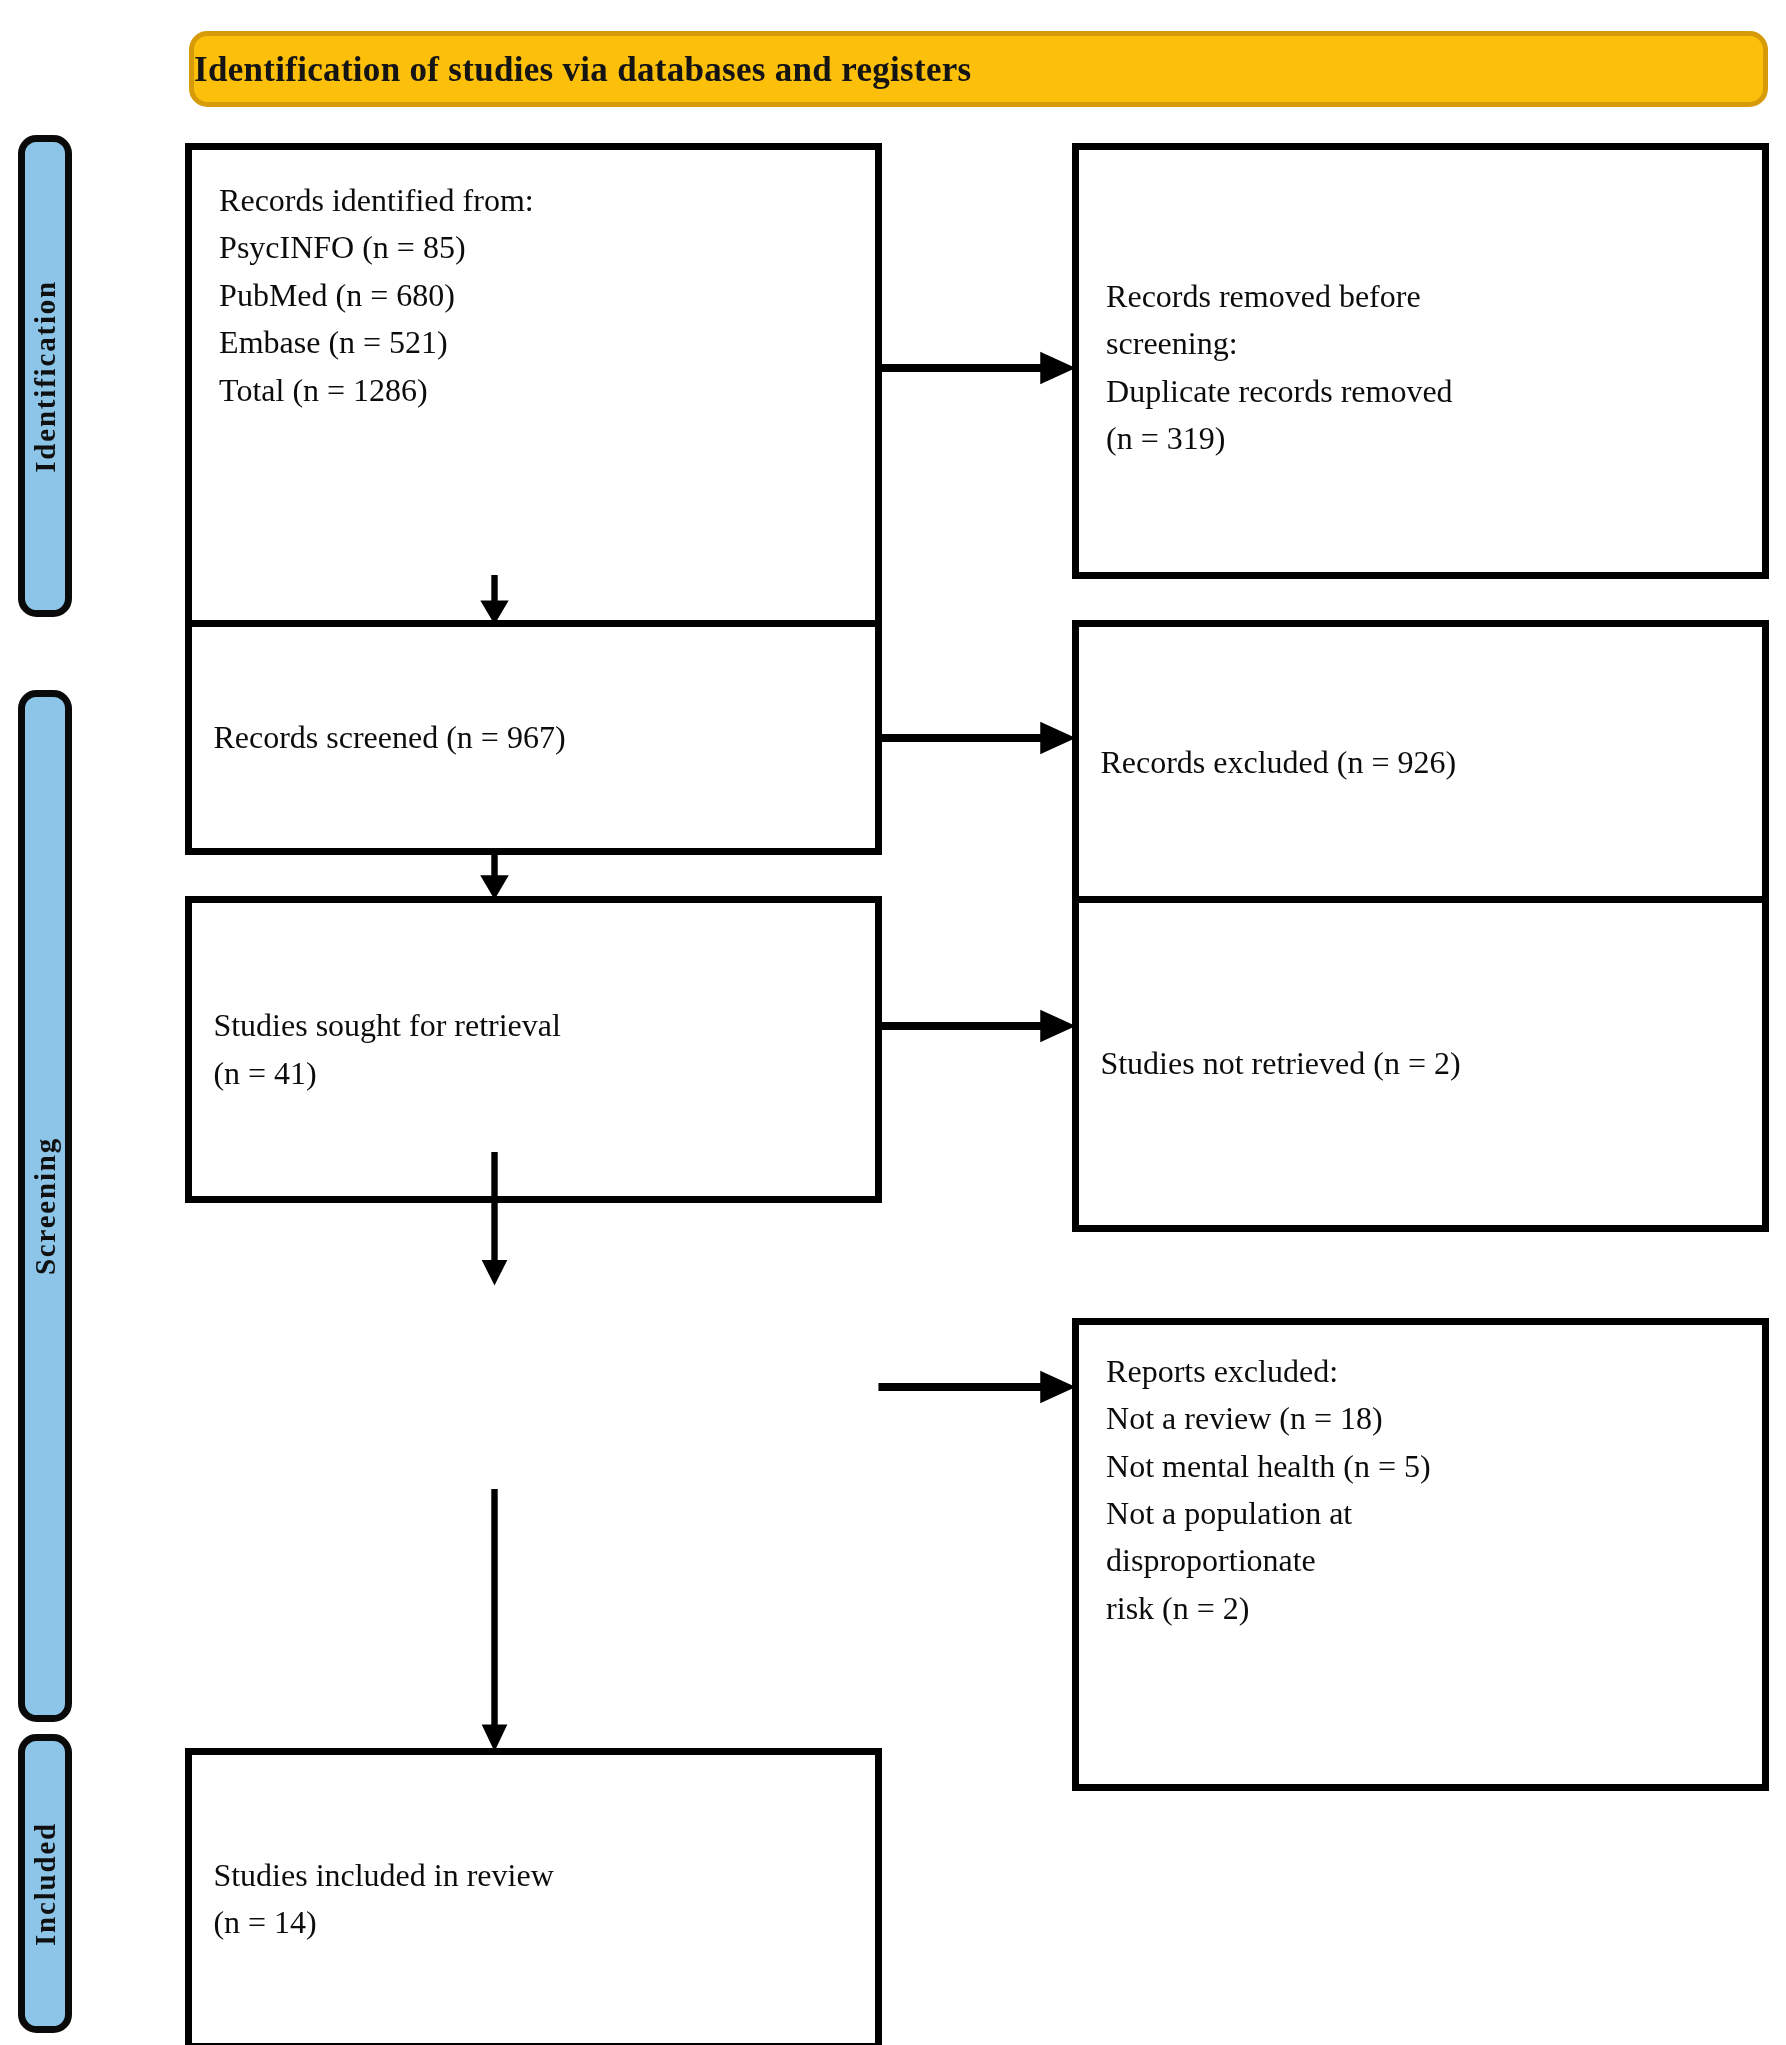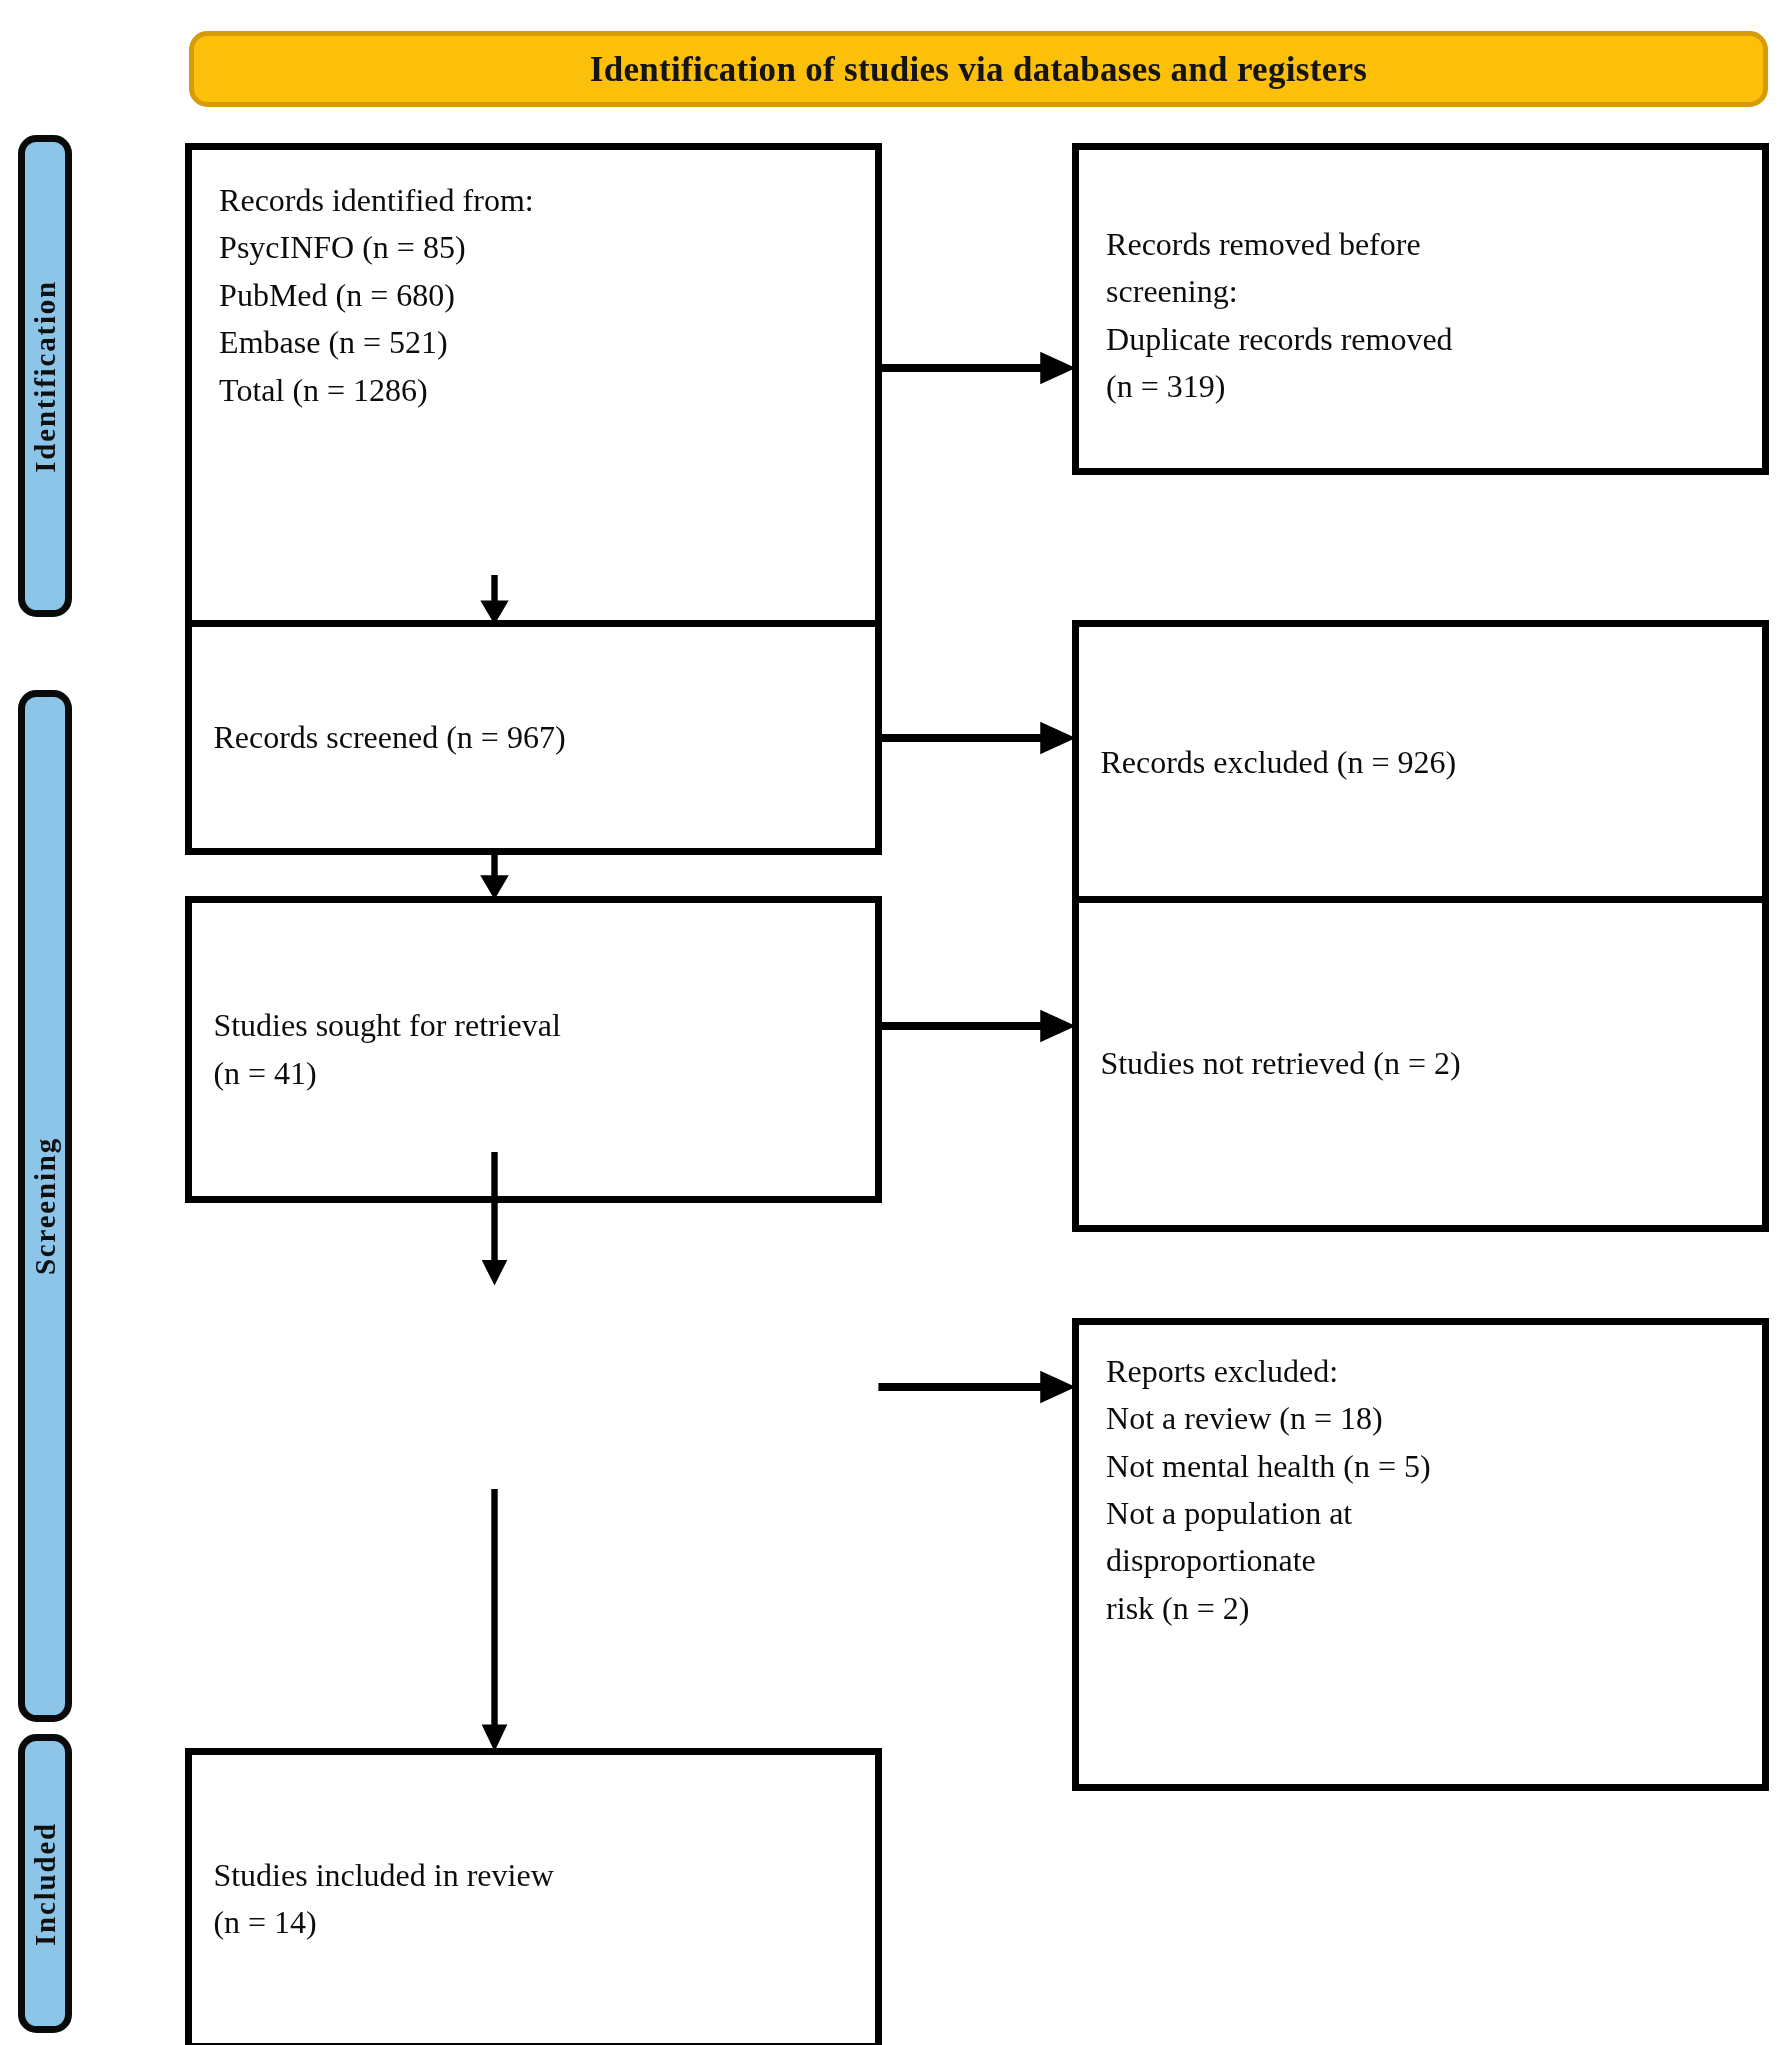--- a/index.html
+++ b/index.html
@@ -12,21 +12,21 @@
   #stage{position:absolute;inset:0;width:1787px;height:2046px;}
 
   
   .banner{
     position:absolute;
     left:189px;top:31px;width:1579px;height:76px;
     background:#FCC00A;
     border:5px solid #D79B0A;
     border-radius:18.5px;
     box-sizing:border-box;
-    display:flex;align-items:center;justify-content:center;
+    display:flex;align-items:center;
   }
   .banner-title{
     font-weight:bold;
     font-size:35px;
     color:#141414;
     letter-spacing:0.3px;
     line-height:1;
     white-space:nowrap;
   }
 
@@ -71,21 +71,21 @@
   .box.pad-top{display:flex;align-items:flex-start;}
 
   
   #box-identified      {left:185px; top:143px;  width:697px; height:556px;}
   #box-screened        {left:185px; top:620px;  width:697px; height:235px;}
   #box-sought          {left:185px; top:896px; width:697px; height:307px;}
   #box-assessed        {left:185px; top:1282px; width:697px; height:211px;}
   #box-included        {left:185px; top:1748px; width:697px; height:302px;}
 
   
-  #box-removed         {left:1072px; top:143px;  width:697px; height:332px;}
+  #box-removed         {left:1072px; top:143px;  width:697px; height:436px;}
   #box-excluded        {left:1072px; top:620px;  width:697px; height:286px;}
   #box-notretrieved    {left:1072px; top:896px; width:697px; height:336px;}
   #box-reportsexcluded {left:1072px; top:1282px; width:697px; height:473px;margin-top:36px;}
 
   
   #box-identified .box-text{padding-left:5.7px;padding-top:8.6px;}
   #box-removed .box-text{padding-left:5.7px;padding-top:13px;}
   #box-reportsexcluded .box-text{padding-left:5.7px;padding-top:4.3px;}
 
   

